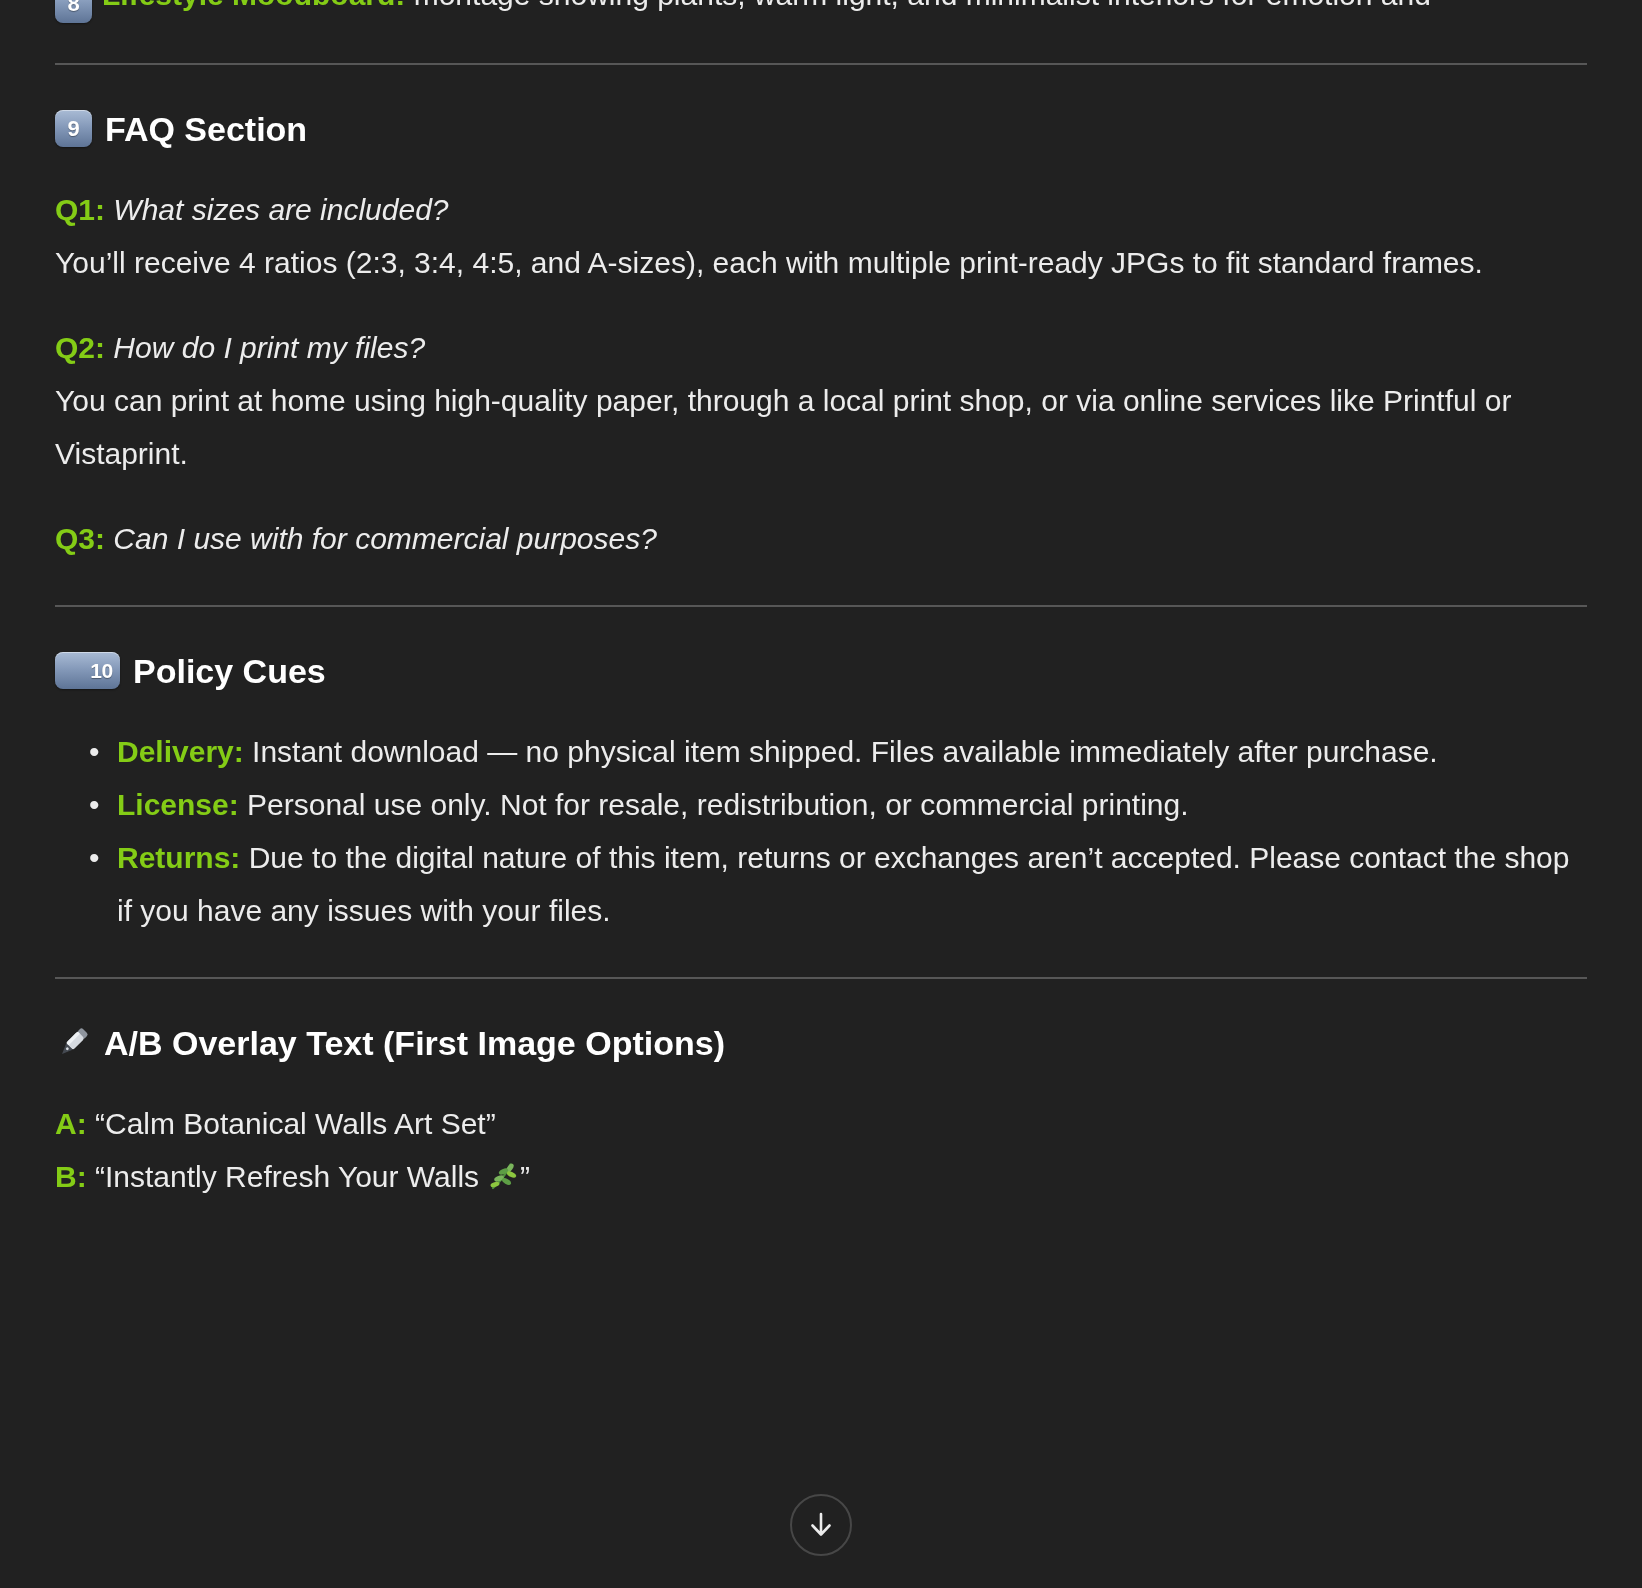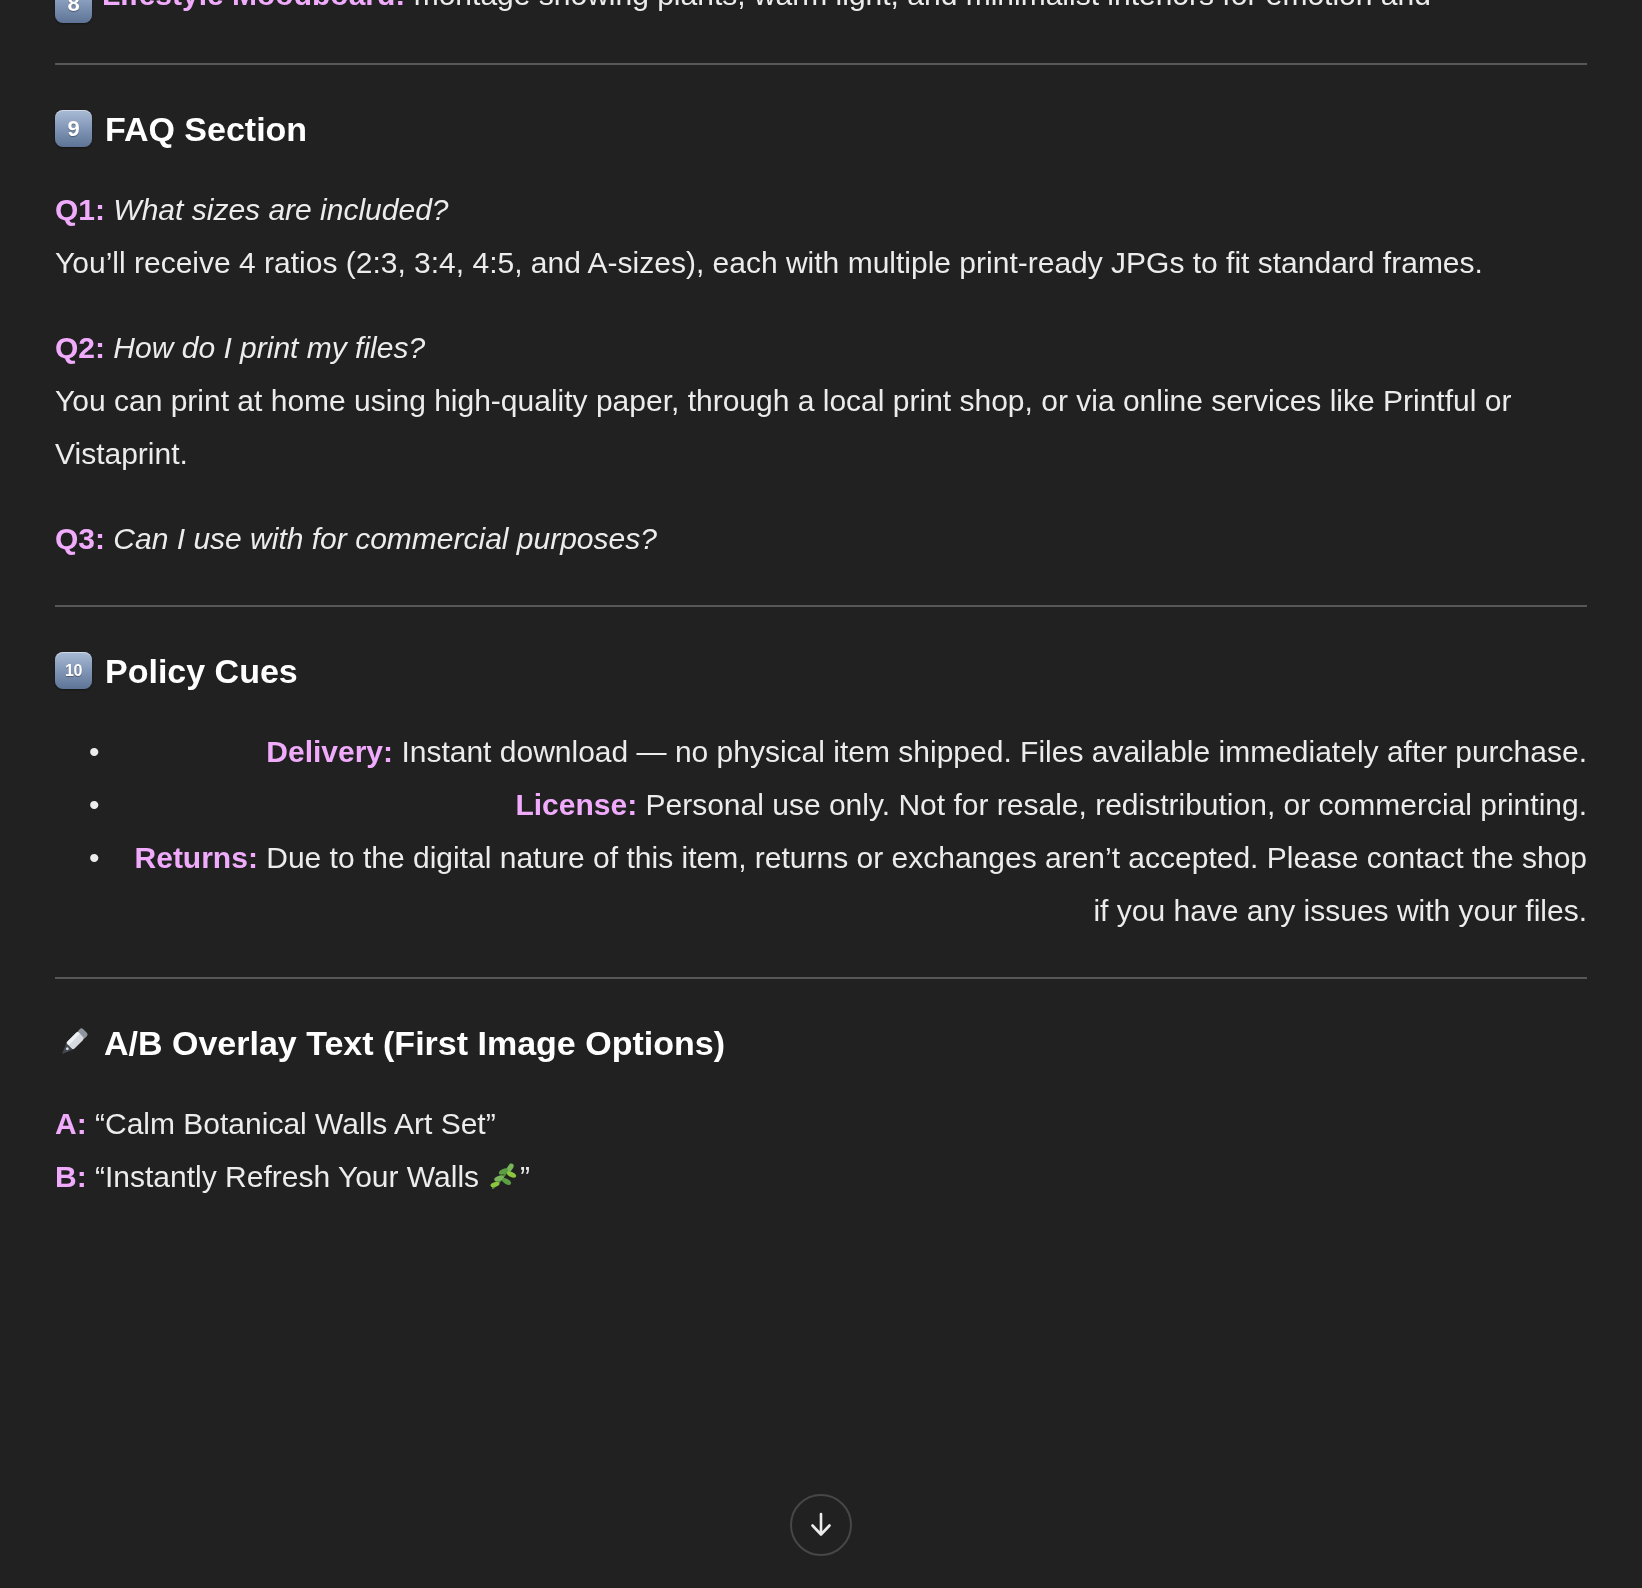--- a/index.html
+++ b/index.html
@@ -14,21 +14,21 @@
     position: relative;
   }
   .content {
     padding: 0 55px;
     box-sizing: border-box;
     width: 1642px;
   }
   .para { margin: 0 0 32px 0; }
   .clipped { margin-top: -32px; }
   .block { display: block; }
-  strong { font-weight: 700; color: #f0abfc; }
+  strong { font-weight: 700; color: #84cc16; }
   em { font-style: italic; }
   hr.divider {
     border: none;
     border-top: 2px solid #575757;
     margin: 40px 0;
   }
   h3.sec-head {
     display: flex;
     align-items: center;
     gap: 13px;
@@ -47,30 +47,29 @@
     background: linear-gradient(180deg, #a9bbd5 0%, #8398b8 48%, #5e7496 100%);
     box-shadow: inset 0 1px 0 rgba(255,255,255,.45), 0 1px 2px rgba(0,0,0,.4);
     color: #fff;
     font-weight: 700;
     font-size: 22px;
     line-height: 1;
     text-shadow: 0 1px 1px rgba(0,0,0,.35);
     flex: 0 0 auto;
   }
   .keycap.inline { vertical-align: -6px; margin-right: 10px; display: inline-flex; }
-  .keycap.ten { font-size: 16px; letter-spacing: -0.5px; }
+  .keycap.ten { font-size: 21px; letter-spacing: -0.5px; padding-left: 28px; }
   ul.policy-list {
     list-style: none;
     margin: 0 0 32px 0;
     padding: 0 0 0 32px;
   }
   ul.policy-list li {
     position: relative;
     padding-left: 30px;
-    text-align: right;
   }
   ul.policy-list li::before {
     content: "\2022";
     position: absolute;
     left: 2px;
     top: 0;
     color: #ececec;
   }
   .icon-svg { flex: 0 0 auto; }
   .herb-icon-svg {

